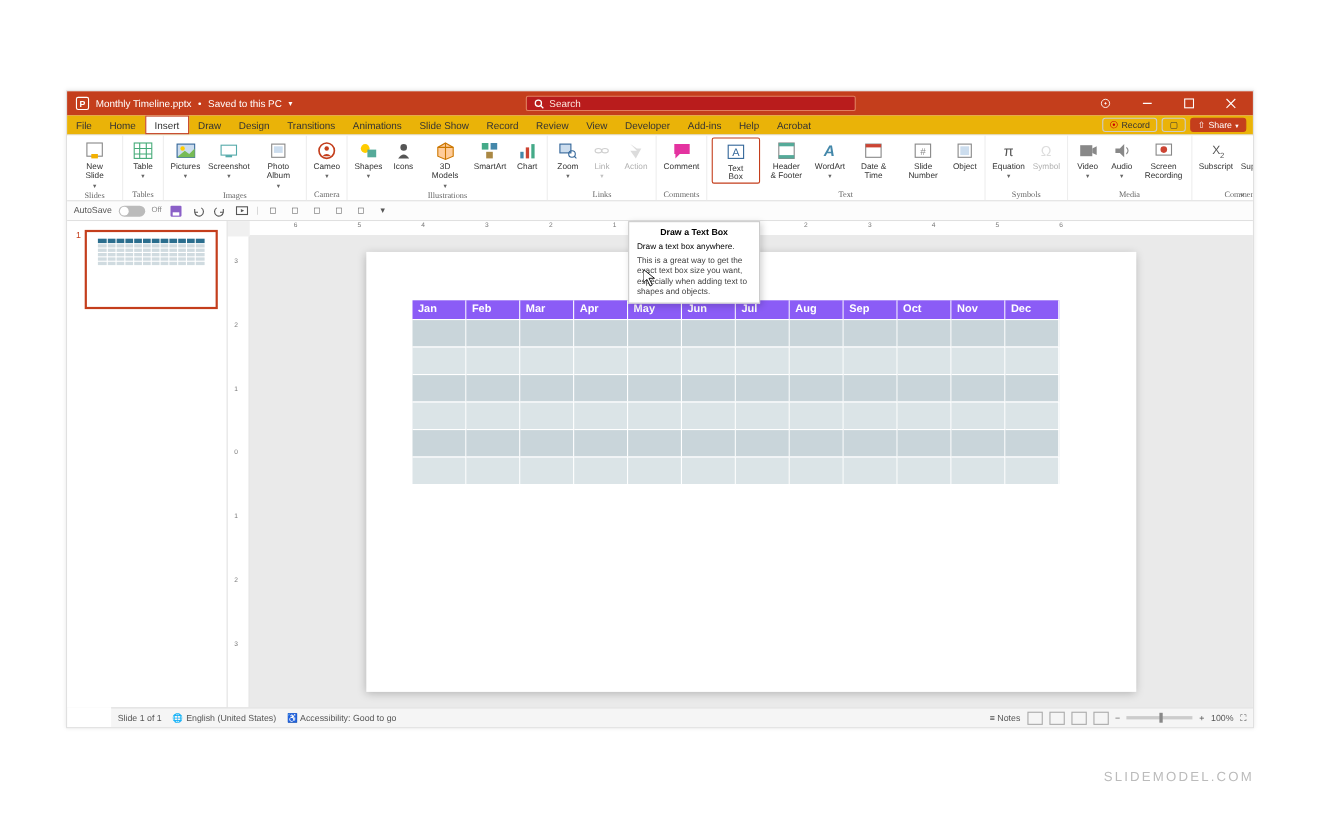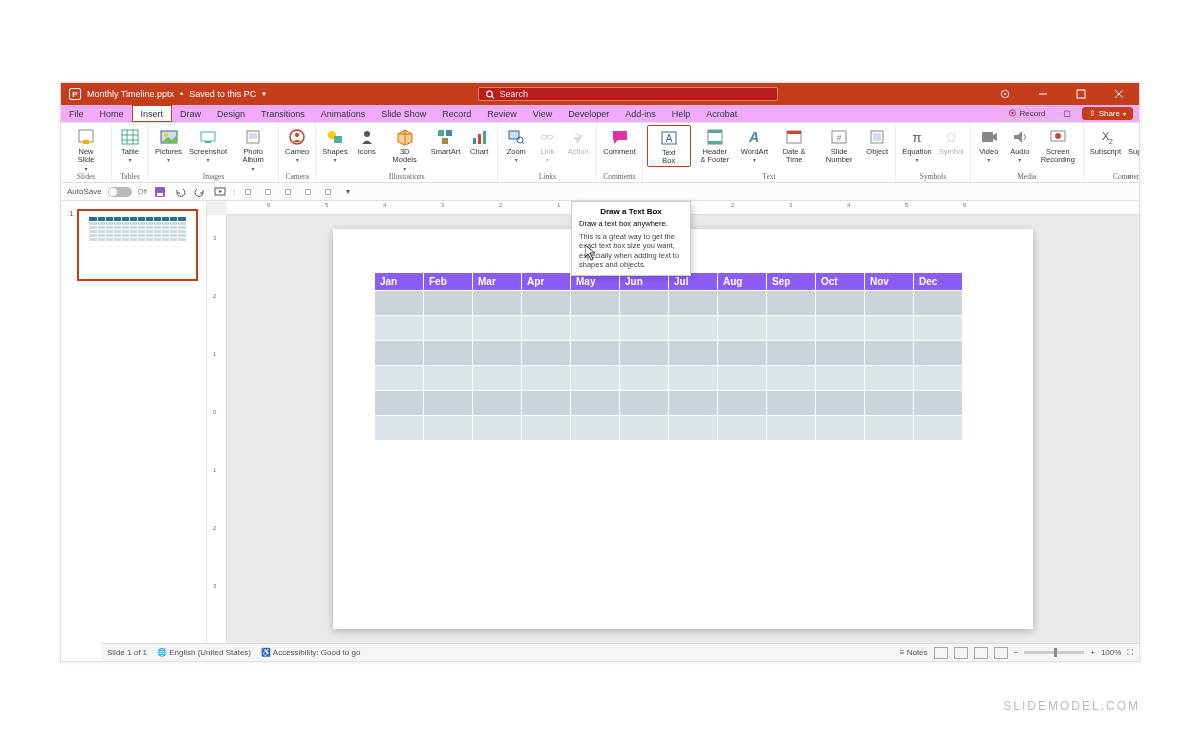--- a/index.html
+++ b/index.html
@@ -10,21 +10,21 @@
   .titlebar { height: 22px; background: #c43e1c; display: flex; align-items: center; color: #fff; font-size: 9px; }
   .tb-left { display: flex; align-items: center; gap: 6px; padding-left: 8px; flex: 0 0 auto; }
   .pp-logo { width: 12px; height: 12px; border: 1px solid #fff; border-radius: 2px; display: flex; align-items: center; justify-content: center; font-size: 8px; font-weight: bold; }
   .tb-center { flex: 1; display: flex; justify-content: center; }
   .search { width: 300px; height: 14px; background: #b91c1c; border: 1px solid #e08060; border-radius: 2px; display: flex; align-items: center; padding: 0 6px; gap: 4px; }
   .search svg { flex: 0 0 10px; }
   .tb-right { display: flex; align-items: center; gap: 10px; padding-right: 6px; }
   .win-btn { width: 28px; height: 22px; display: flex; align-items: center; justify-content: center; cursor: pointer; }
 
   
-  .tabsrow { height: 18px; background: #f0abfc; border-bottom: 1px solid #e0e0e0; display: flex; align-items: center; font-size: 9px; color: #333; }
+  .tabsrow { height: 18px; background: #eab308; border-bottom: 1px solid #e0e0e0; display: flex; align-items: center; font-size: 9px; color: #333; }
   .tab { padding: 0 8px; height: 100%; display: flex; align-items: center; cursor: pointer; }
   .tab.highlight { border: 1.5px solid #c43e1c; background: #fff; font-weight: 500; }
   .tabs-right { margin-left: auto; display: flex; align-items: center; gap: 4px; padding-right: 6px; }
   .chip { border: 1px solid #ccc; border-radius: 3px; padding: 1px 6px; font-size: 8px; display: flex; align-items: center; gap: 3px; }
   .chip.share { background: #c43e1c; color: #fff; border-color: #c43e1c; }
 
   
   .ribbon { height: 60px; background: #fff; border-bottom: 1px solid #e0e0e0; display: flex; font-size: 8px; color: #333; overflow: hidden; position: relative; }
   .group { display: flex; flex-direction: column; border-right: 1px solid #eee; padding: 2px 4px 0 4px; }
   .group-items { display: flex; gap: 3px; flex: 1; align-items: flex-start; }

